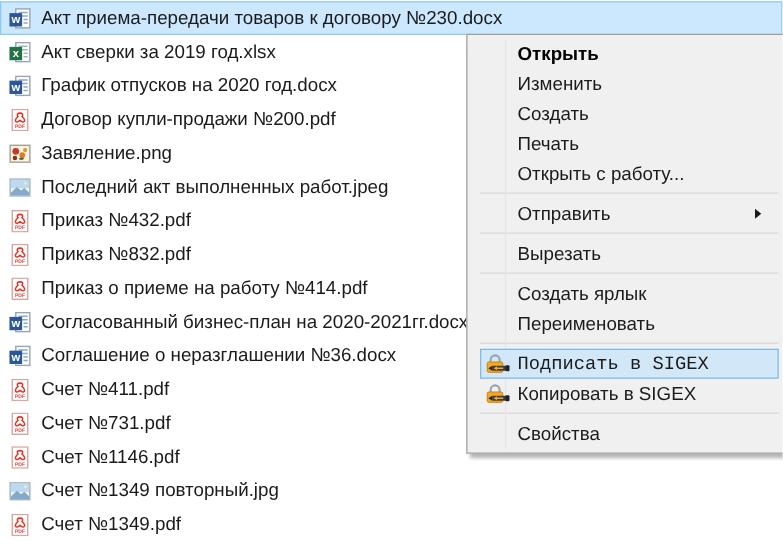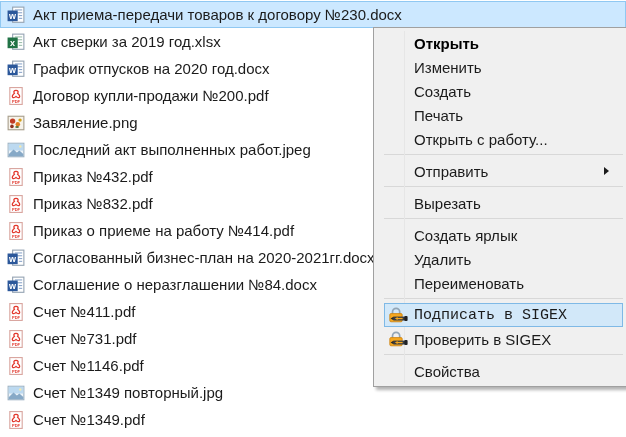--- a/index.html
+++ b/index.html
@@ -200,21 +200,21 @@
       <g stroke="#8fa8cc" stroke-width="1">
         <line x1="7" y1="3.5" x2="13.5" y2="3.5"></line>
             <line x1="7" y1="6" x2="13.5" y2="6"></line>
         <line x1="10.5" y1="8.5" x2="13.5" y2="8.5"></line>
             <line x1="10.5" y1="11" x2="13.5" y2="11"></line>
       </g>
       <rect x="0.5" y="4" width="9" height="9.5" fill="#2b579a"></rect>
       <text x="5" y="11.3" font-size="8" font-weight="bold" fill="#fff" text-anchor="middle" font-family="Liberation Sans,sans-serif">w</text>
     </svg>
       </span>
-      <span class="file-name">Соглашение о неразглашении №84.docx</span>
+      <span class="file-name">Соглашение о неразглашении №36.docx</span>
     </div>
     <div class="file-row">
       <span class="file-icon">
         <svg viewBox="0 0 16 16" width="18" height="18">
       <rect x="2.5" y="0.5" width="11" height="15" fill="#fff" stroke="#d9a6a0" stroke-width="1"></rect>
       <path d="M8 3.1 C9.9 3.1 10.5 4.3 9.4 5.5 C10.9 6.9 11.7 8.3 11 9.1 C10.3 9.9 9 9.2 8 8.3 C7 9.2 5.7 9.9 5 9.1 C4.3 8.3 5.1 6.9 6.6 5.5 C5.5 4.3 6.1 3.1 8 3.1 Z" fill="none" stroke="#e2362b" stroke-width="1.1"></path>
       <text x="8" y="13.8" font-size="3.6" font-weight="bold" fill="#e2362b" text-anchor="middle" font-family="Liberation Sans,sans-serif">PDF</text>
     </svg>
       </span>
       <span class="file-name">Счет №411.pdf</span>
@@ -282,23 +282,20 @@
       <span>Отправить</span>
       <span class="submenu-arrow"></span>
     </div>
     <div class="menu-separator"></div>
     <div class="menu-item">
       <span>Вырезать</span>
     </div>
     <div class="menu-separator"></div>
     <div class="menu-item">
       <span>Создать ярлык</span>
-    </div>
-    <div class="menu-item">
-      <span>Удалить</span>
     </div>
     <div class="menu-item">
       <span>Переименовать</span>
     </div>
     <div class="menu-separator"></div>
     <div class="menu-item highlighted">
       <span class="mi-icon">
         <svg viewBox="0 0 22 18" width="22" height="18">
       <path d="M5.5 8 V5.9 a3.6 3.6 0 0 1 7.2 0 V8" fill="none" stroke="#93a5b5" stroke-width="1.7"></path>
       <rect x="2.8" y="7.6" width="12.4" height="8.2" rx="1.2" fill="#f6a81f" stroke="#cc800e" stroke-width="0.8"></rect>
@@ -316,19 +313,19 @@
         <svg viewBox="0 0 22 18" width="22" height="18">
       <path d="M5.5 8 V5.9 a3.6 3.6 0 0 1 7.2 0 V8" fill="none" stroke="#93a5b5" stroke-width="1.7"></path>
       <rect x="2.8" y="7.6" width="12.4" height="8.2" rx="1.2" fill="#f6a81f" stroke="#cc800e" stroke-width="0.8"></rect>
       <path d="M6.8 10.6 h11.2 v3.9 H6.8 Z" fill="#3a3e43"></path>
       <path d="M6.8 10.6 L3.6 12.55 L6.8 14.5 Z" fill="#26282c"></path>
       <rect x="17.4" y="10.1" width="3.2" height="4.9" rx="0.9" fill="#202226"></rect>
       <path d="M15.6 12.55 H9.6" stroke="#f6a81f" stroke-width="1.3"></path>
       <path d="M10.6 11 L7.9 12.55 L10.6 14.1 Z" fill="#f6a81f"></path>
     </svg>
       </span>
-      <span>Проверить в SIGEX</span>
+      <span>Копировать в SIGEX</span>
     </div>
     <div class="menu-separator"></div>
     <div class="menu-item">
       <span>Свойства</span>
     </div>
   </div>
 
 </body></html>

